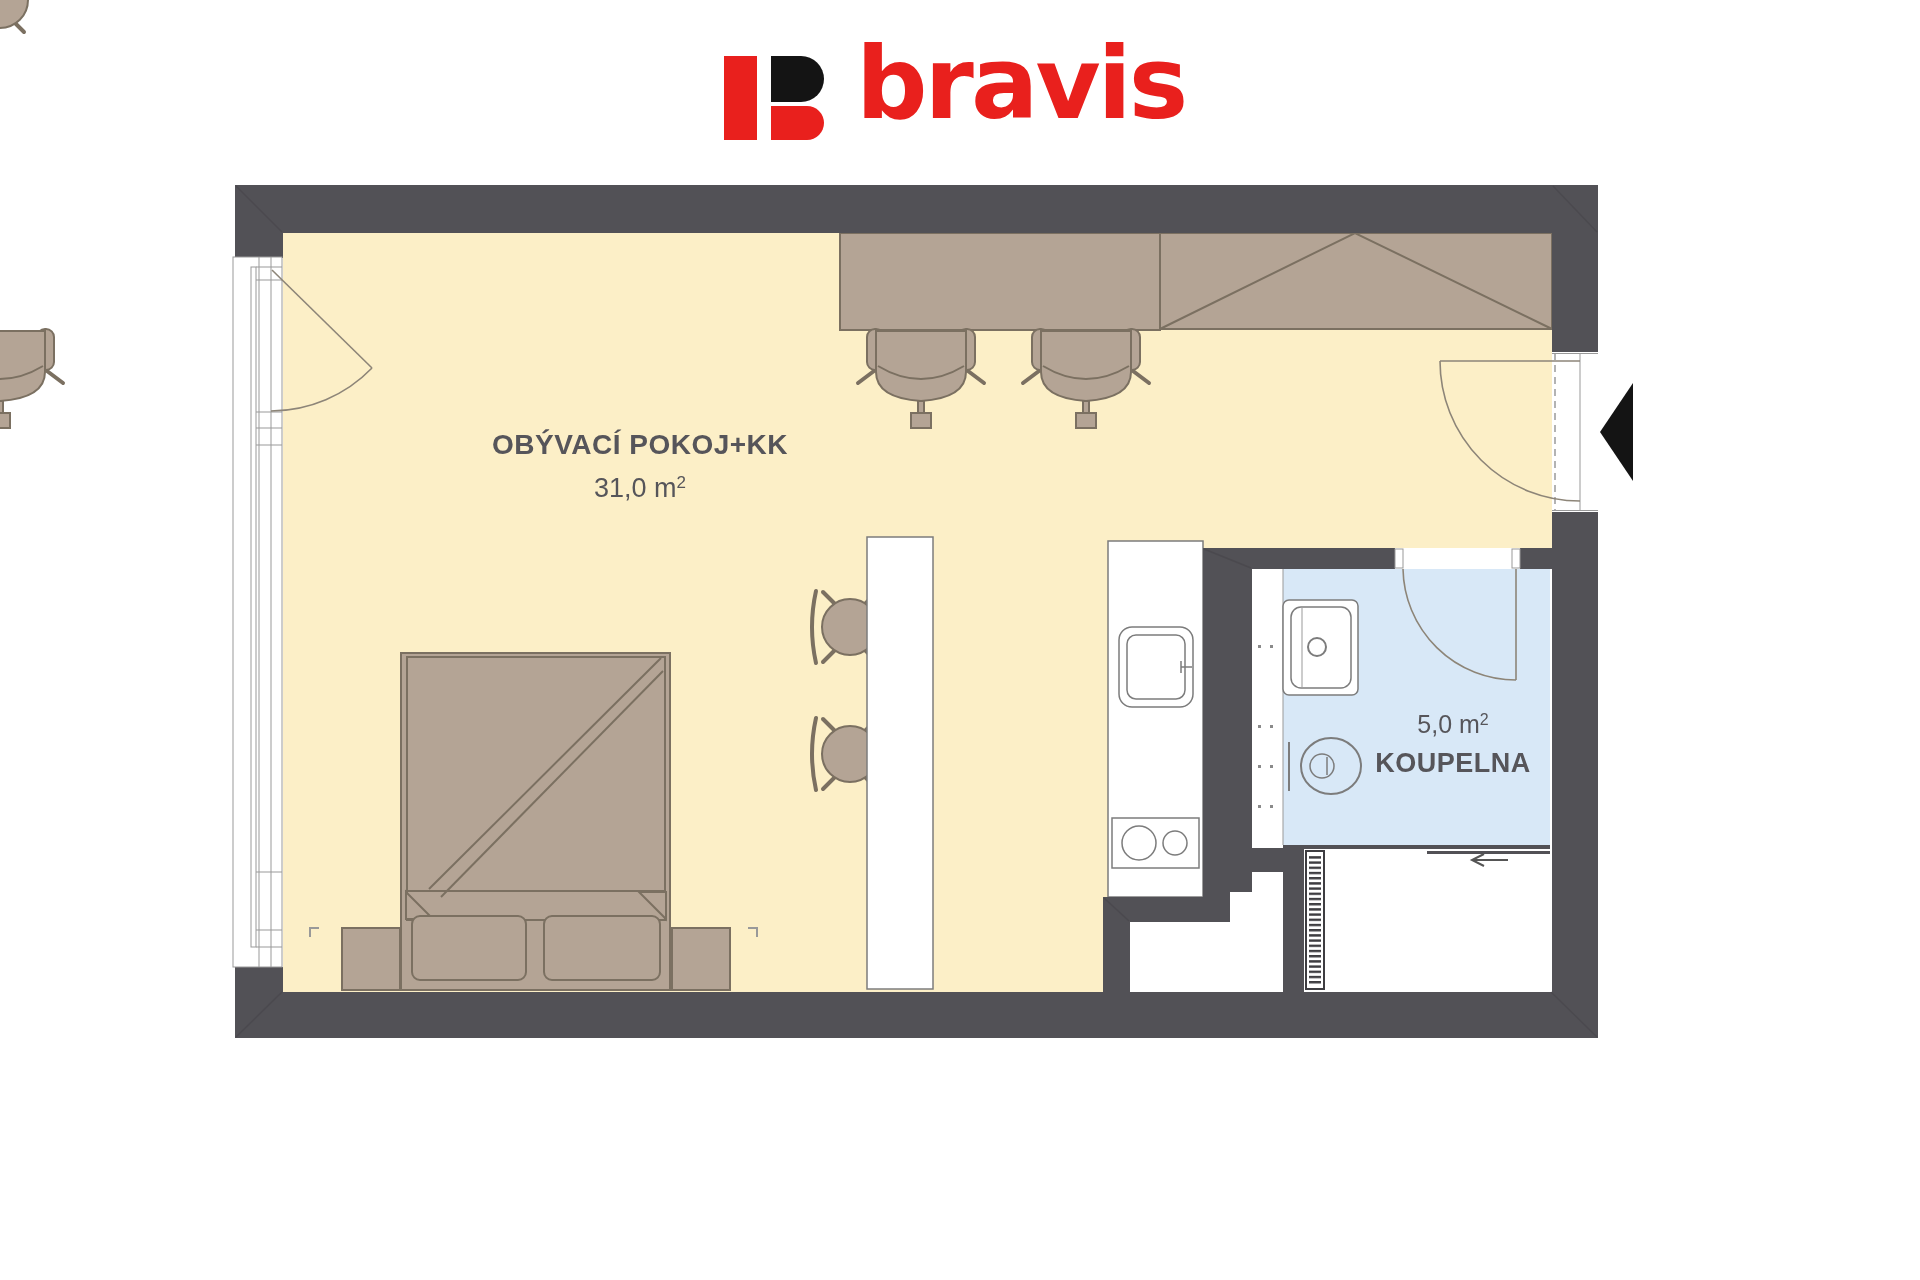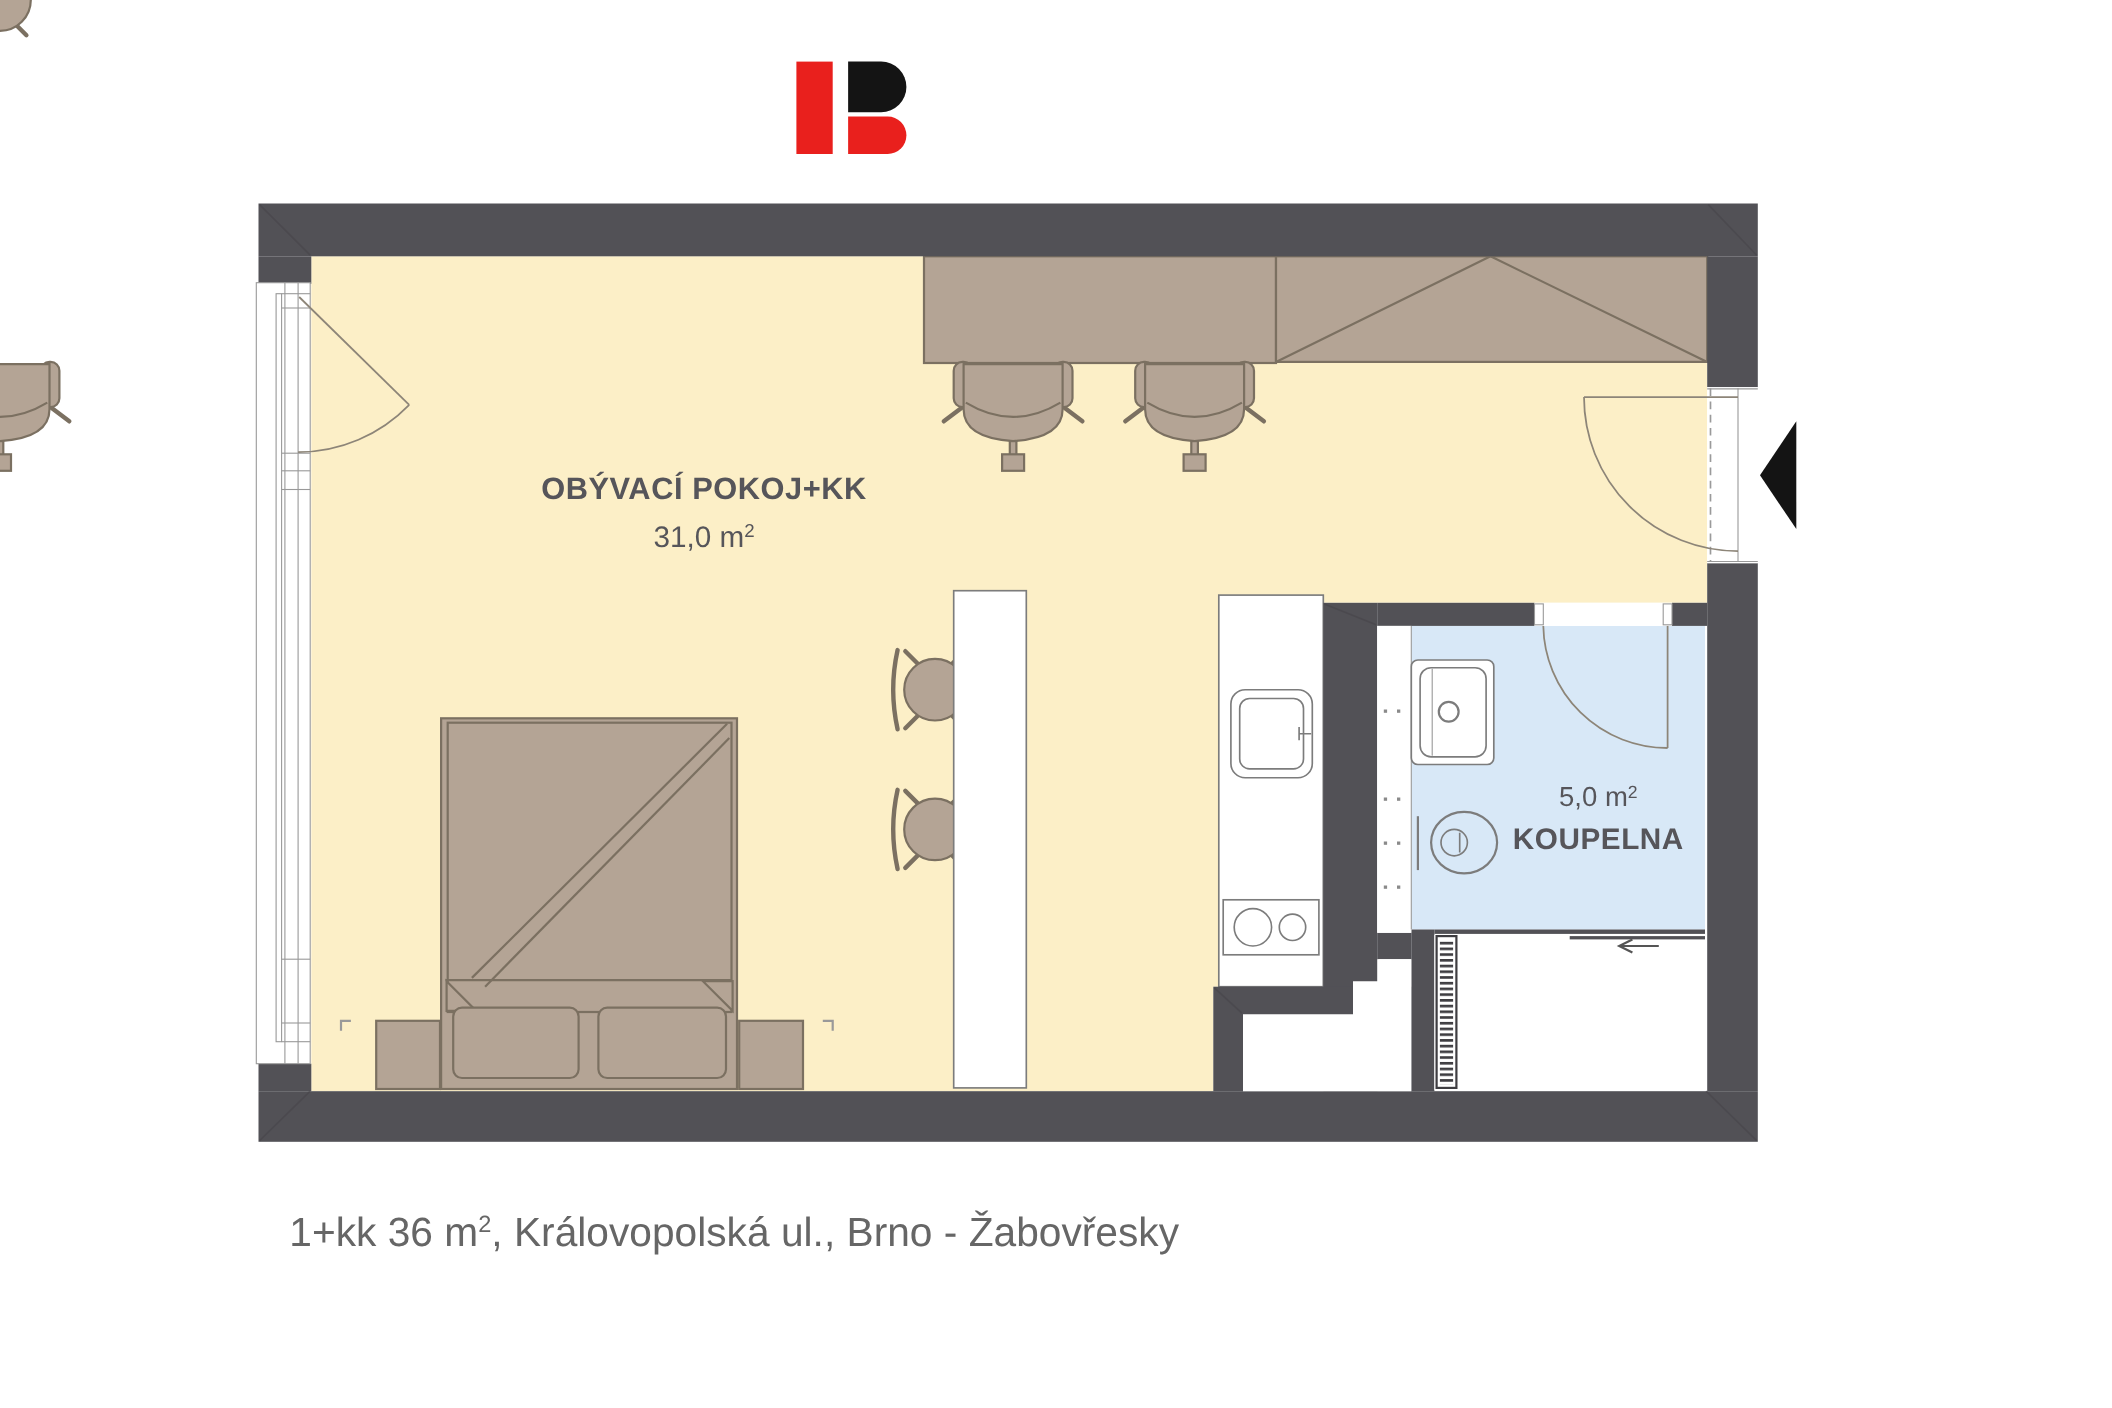--- a/index.html
+++ b/index.html
@@ -50,20 +50,21 @@
 </style>
 </head>
 <body>
 
 <div class="page">
 
   <div class="logo">
     <div class="bar"></div>
     <div class="lobe-top"></div>
     <div class="lobe-bottom"></div>
+    <div class="word">bravis</div>
   </div>
 
   <svg width="1920" height="1280" viewBox="0 0 1920 1280" style="position:absolute;left:0;top:0;">
     <defs>
       <pattern id="rungs" x="0" y="851" width="12" height="5.2" patternUnits="userSpaceOnUse">
         <rect x="0" y="0" width="12" height="2.4" fill="#3e3d41"></rect>
       </pattern>
     </defs>
 
     <polygon class="floor" points="283,233 1552,233 1552,548 1203,548 1203,897 1103,897 1103,992 283,992"></polygon>
@@ -231,15 +232,14 @@
       <path class="arrow" d="M1484,854 L1472,860 L1484,866"></path>
     </g>
 
     <text class="rt" x="640" y="454">OBÝVACÍ POKOJ+KK</text>
     <text class="ra" x="640" y="497"><tspan>31,0 m</tspan><tspan dy="-9" font-size="17">2</tspan></text>
 
     <text class="ra2" x="1453" y="733"><tspan>5,0 m</tspan><tspan dy="-8" font-size="16">2</tspan></text>
     <text class="rt2" x="1453" y="772">KOUPELNA</text>
   </svg>
 
-  <div class="caption"><span>1+kk 36 m</span><sup>2</sup><span>, Královopolská ul., Brno - Žabovřesky</span></div>
 
 </div>
 
 </body></html>

